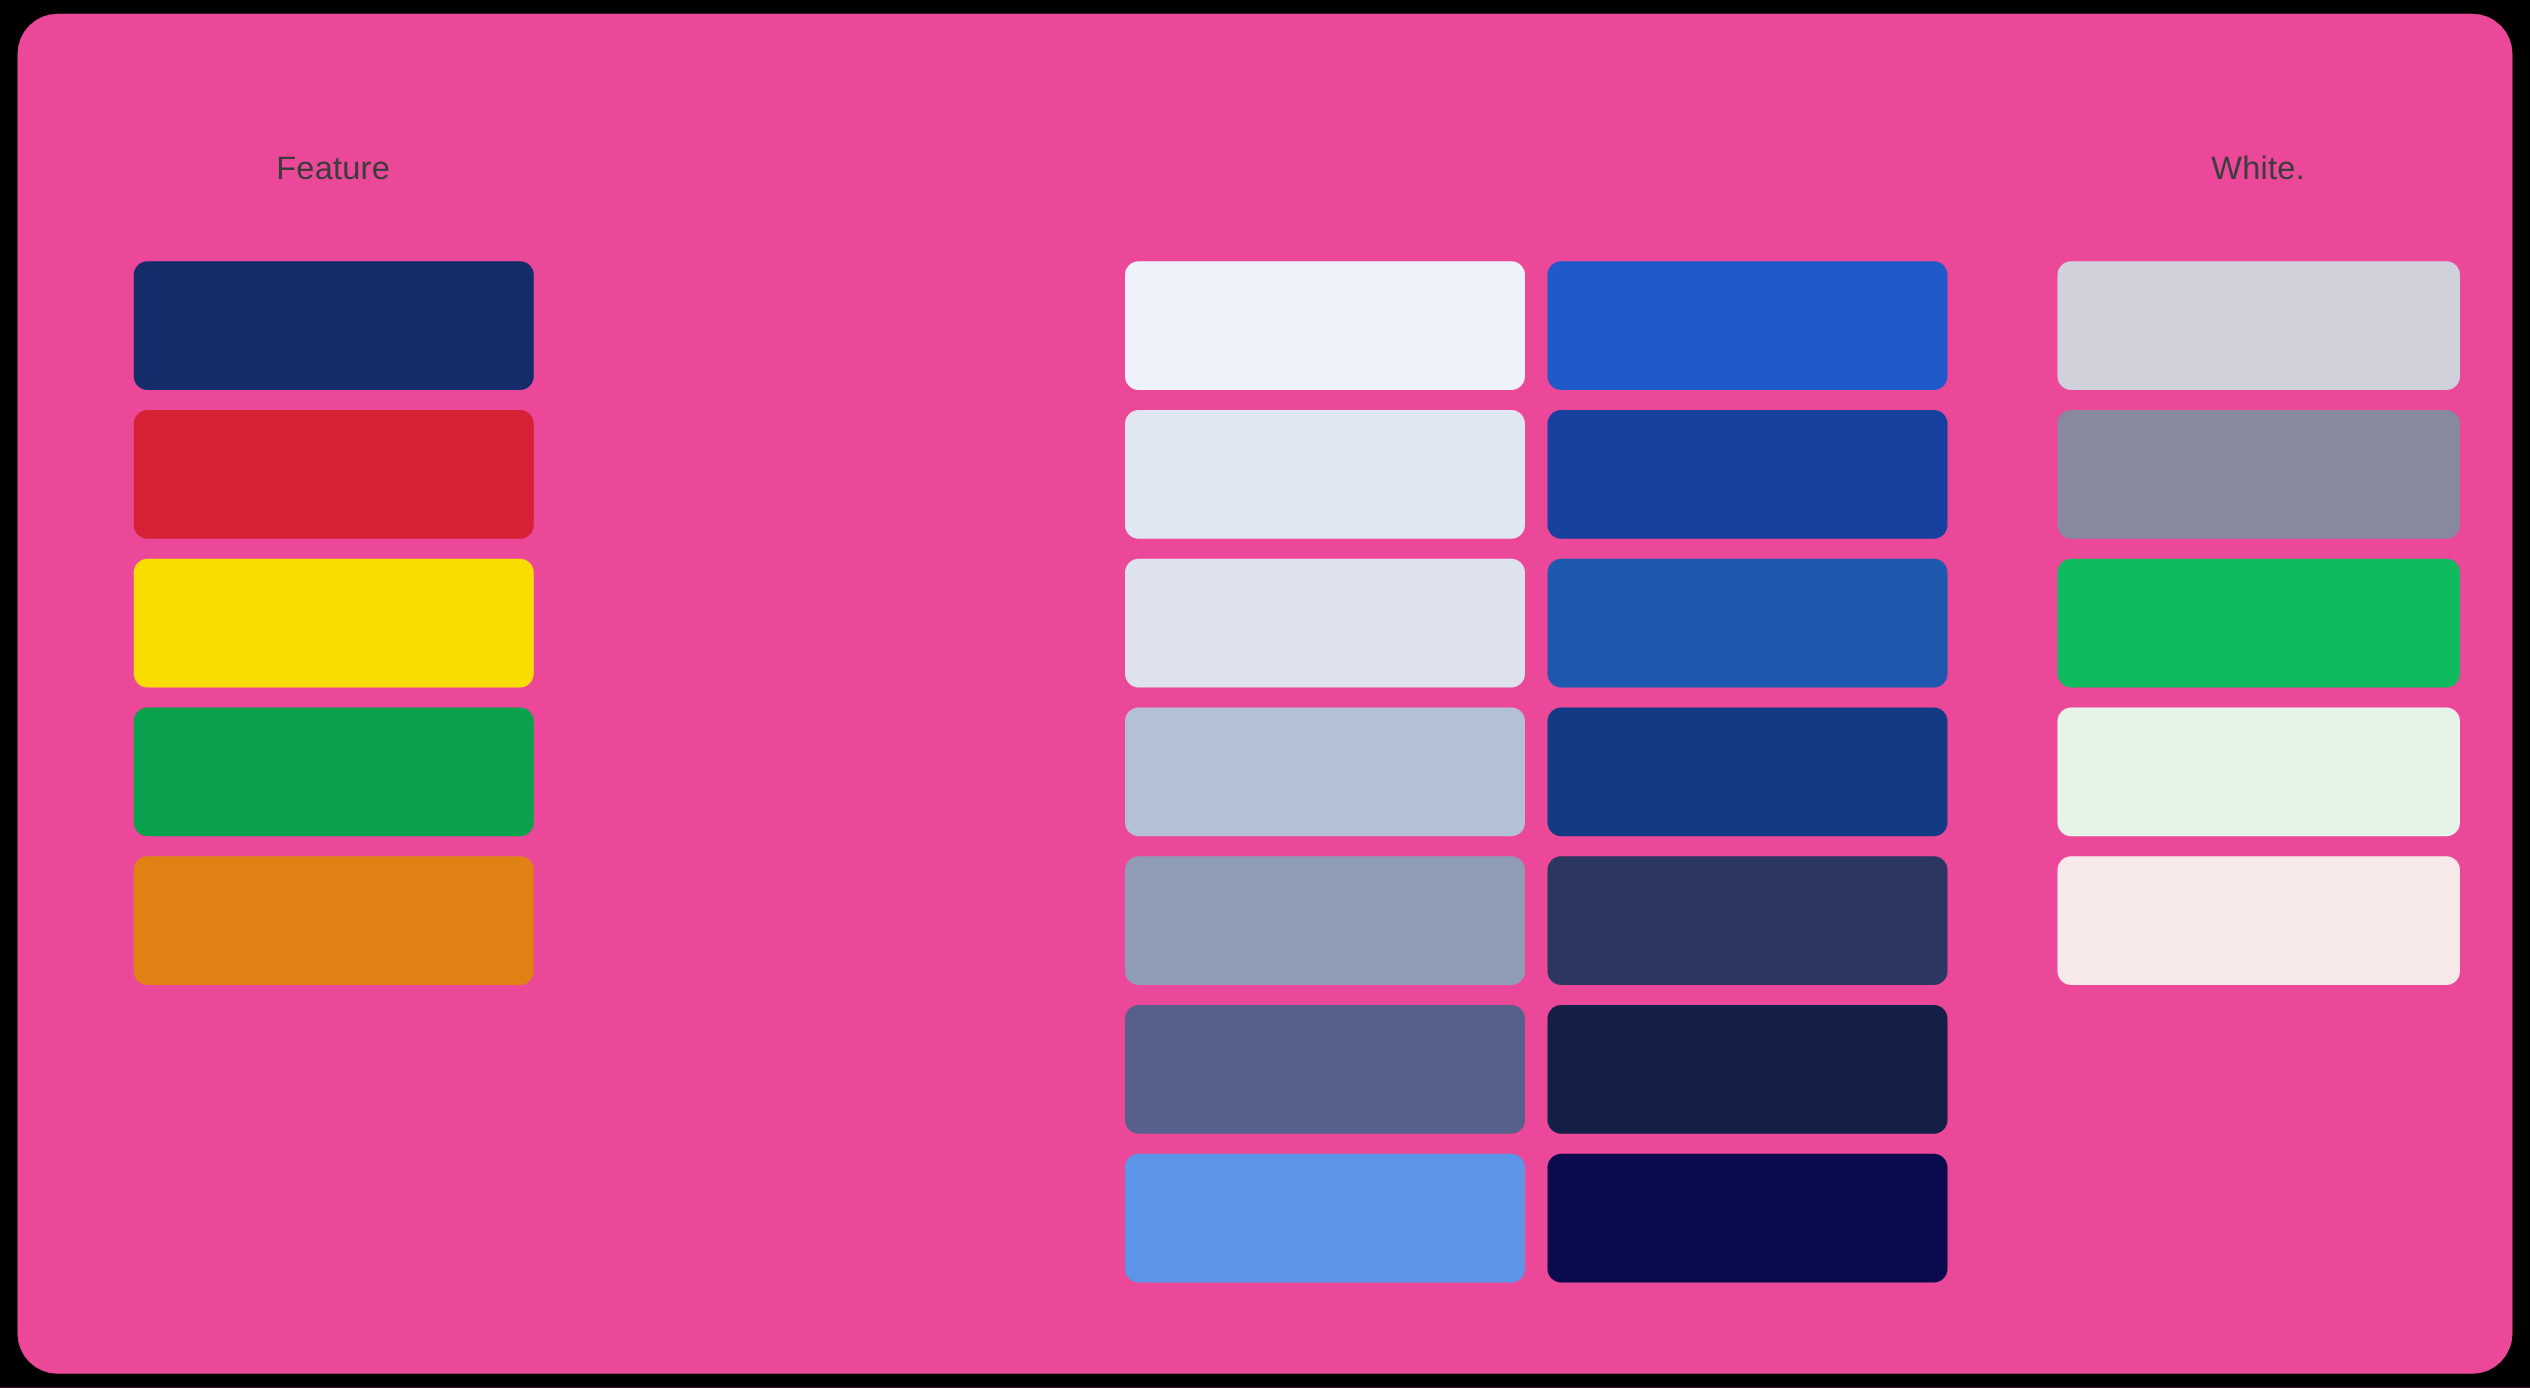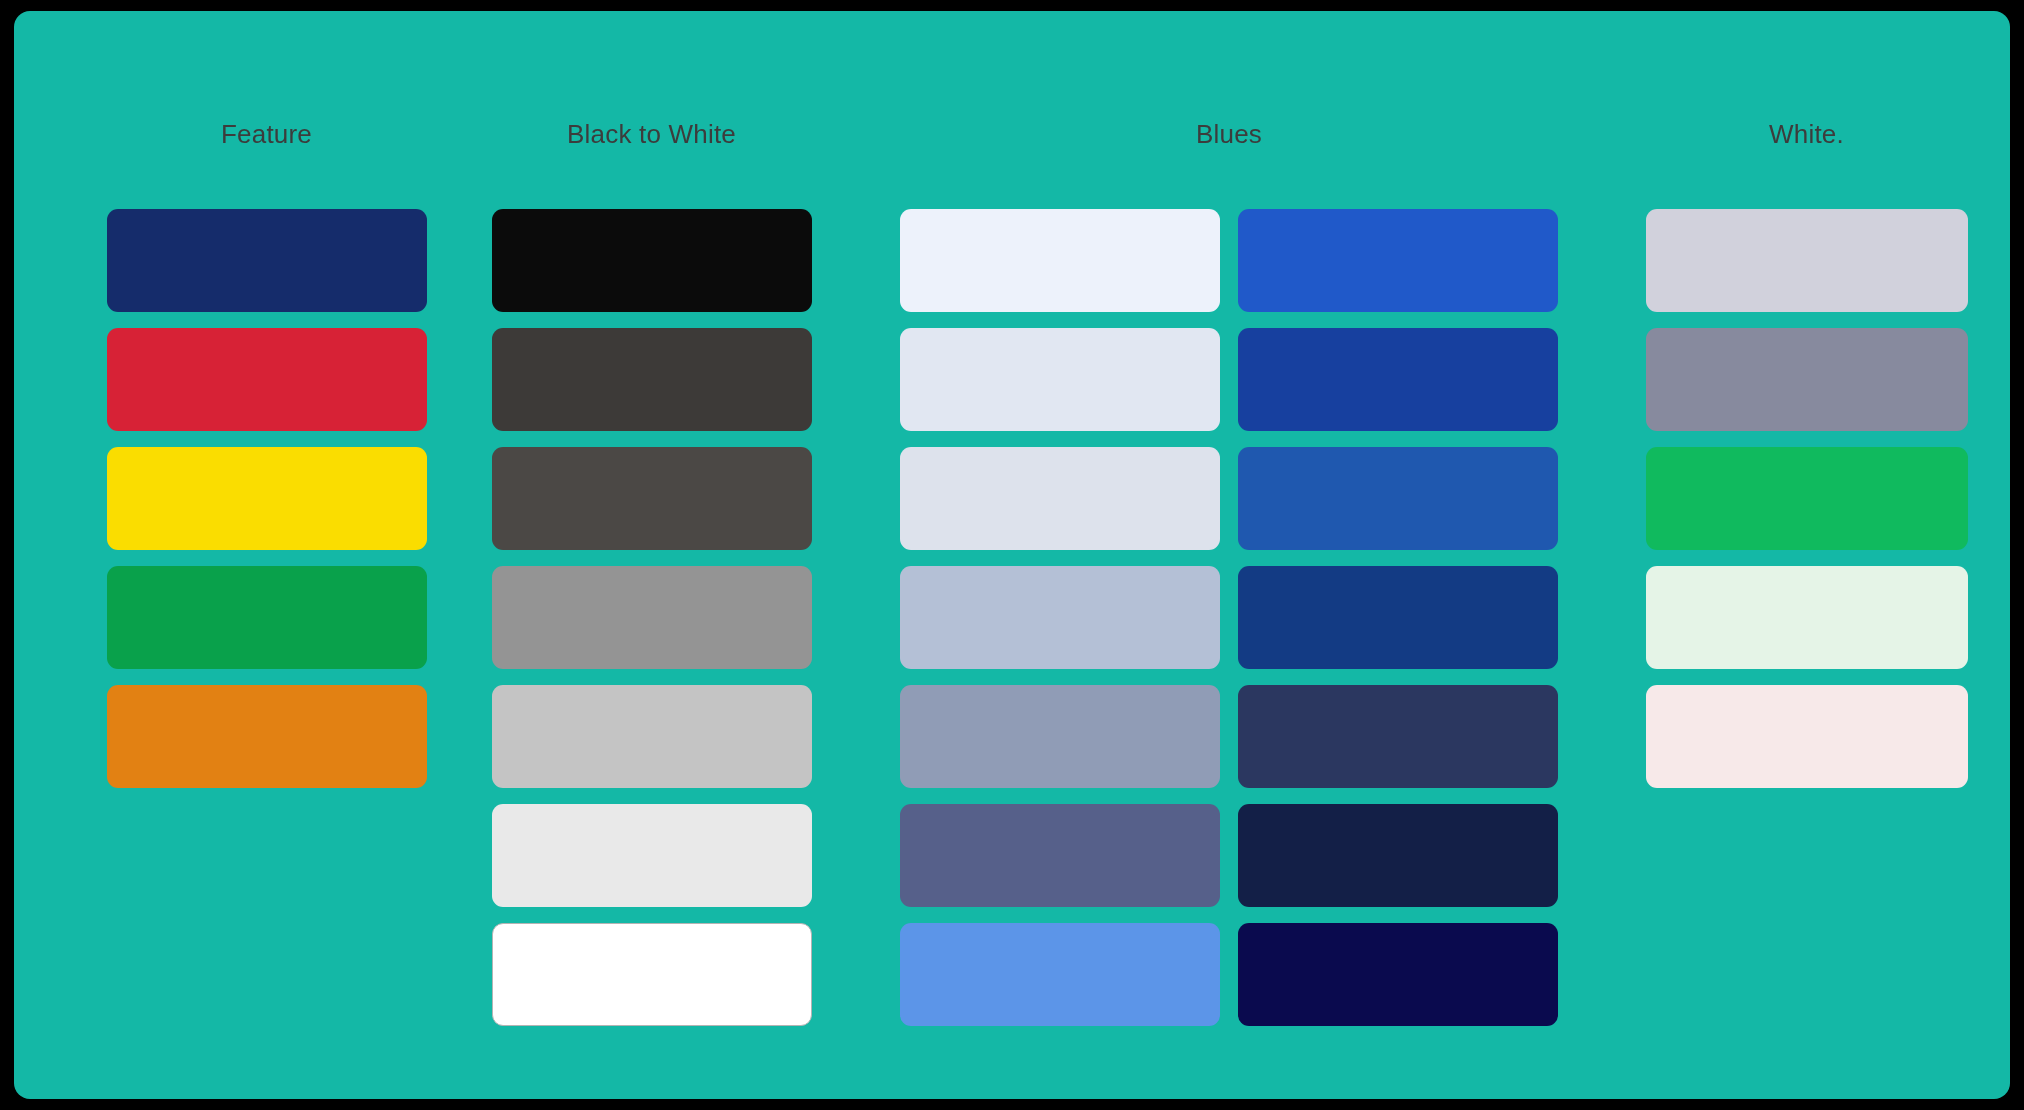--- a/index.html
+++ b/index.html
@@ -92,53 +92,38 @@
   #col-blacktowhite { left: 445px;  width: 385px; }
   #col-blues        { left: 830px;  width: 770px; }
   #col-misc         { left: 1600px; width: 385px; }
 
   
   #col-misc .swatch { width: 322px; }
 </style>
 </head>
 <body style="background: rgb(0, 0, 0);">
 
-<div id="palette-card" style="background: #14b8a6; border-radius: 16px;">
+<div id="palette-card" style="background: #ec4899; border-radius: 32px;">
   <div id="columns">
 
     <section class="column" id="col-feature">
       <div class="column-header">Feature</div>
       <div class="swatch-groups">
         <div class="swatch-stack">
           <div class="swatch" title="navy #152C6B" style="background: rgb(21, 44, 107);"></div>
           <div class="swatch" title="red #D72236" style="background: rgb(215, 34, 54);"></div>
           <div class="swatch" title="yellow #FADD00" style="background: rgb(250, 221, 0);"></div>
           <div class="swatch" title="green #09A14B" style="background: rgb(9, 161, 75);"></div>
           <div class="swatch" title="orange #E28113" style="background: rgb(226, 129, 19);"></div>
         </div>
       </div>
     </section>
 
-    <section class="column" id="col-blacktowhite">
-      <div class="column-header">Black to White</div>
-      <div class="swatch-groups">
-        <div class="swatch-stack">
-          <div class="swatch" title="black #0B0B0B" style="background: rgb(11, 11, 11);"></div>
-          <div class="swatch" title="gray-900 #3D3A38" style="background: rgb(61, 58, 56);"></div>
-          <div class="swatch" title="gray-800 #4B4845" style="background: rgb(75, 72, 69);"></div>
-          <div class="swatch" title="gray-500 #949494" style="background: rgb(148, 148, 148);"></div>
-          <div class="swatch" title="gray-300 #C4C4C4" style="background: rgb(196, 196, 196);"></div>
-          <div class="swatch" title="gray-100 #E9E9E9" style="background: rgb(233, 233, 233);"></div>
-          <div class="swatch outlined" title="white #FFFFFF" style="background: rgb(255, 255, 255);"></div>
-        </div>
-      </div>
-    </section>
 
     <section class="column" id="col-blues">
-      <div class="column-header">Blues</div>
       <div class="swatch-groups">
         <div class="swatch-stack">
           <div class="swatch" title="blue-50 #EDF2FB" style="background: rgb(237, 242, 251);"></div>
           <div class="swatch" title="blue-100 #E1E7F2" style="background: rgb(225, 231, 242);"></div>
           <div class="swatch" title="blue-150 #DDE2EC" style="background: rgb(221, 226, 236);"></div>
           <div class="swatch" title="blue-200 #B4C0D6" style="background: rgb(180, 192, 214);"></div>
           <div class="swatch" title="blue-300 #909CB6" style="background: rgb(144, 156, 182);"></div>
           <div class="swatch" title="blue-600 #56608A" style="background: rgb(86, 96, 138);"></div>
           <div class="swatch" title="blue-400 #5C95E8" style="background: rgb(92, 149, 232);"></div>
         </div>

